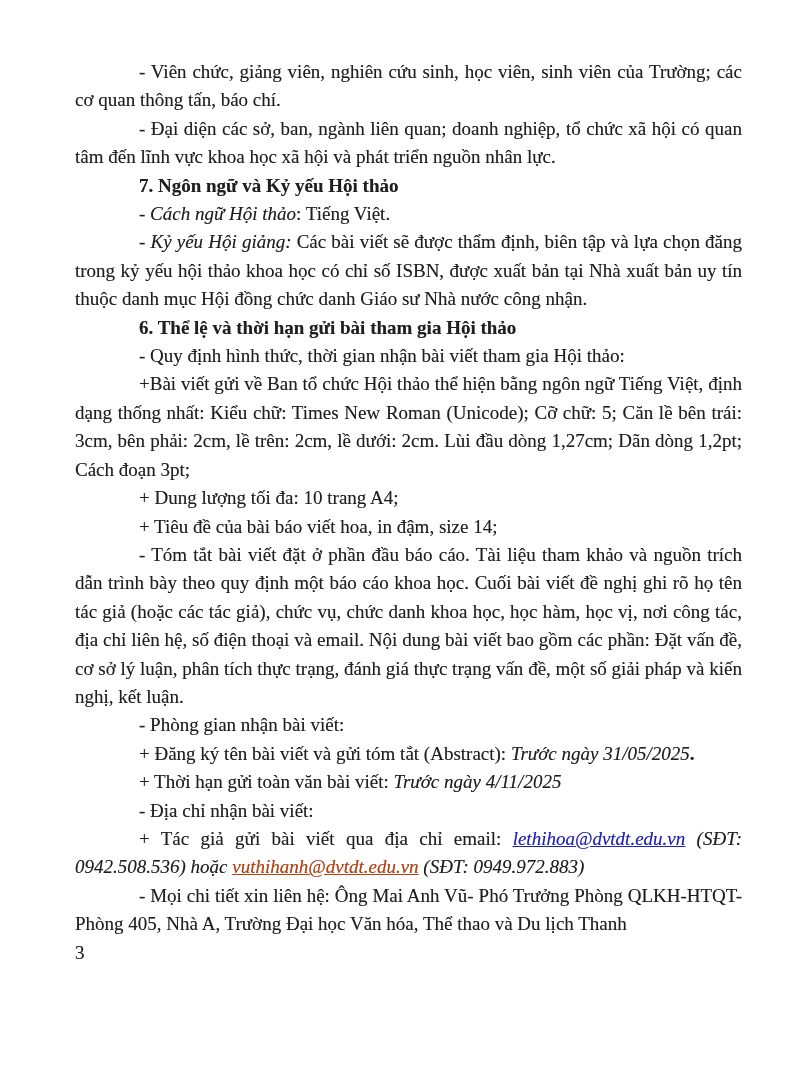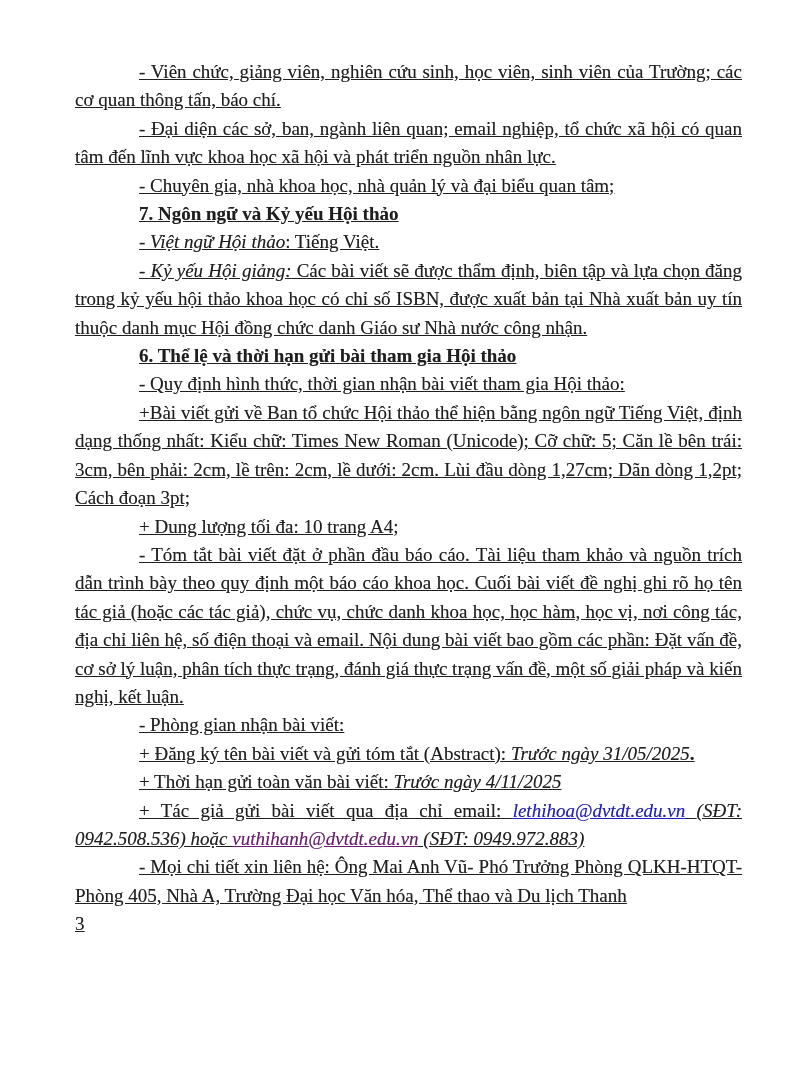--- a/index.html
+++ b/index.html
@@ -14,21 +14,20 @@
     background: #ffffff;
     overflow: hidden;
     font-family: "Liberation Serif", "DejaVu Serif", serif;
     font-size: 19px;
     line-height: 28.4px;
     color: #1f1f1f;
     text-shadow: 0 0 0.6px rgba(20,20,20,0.45);
   }
   .content {
     padding: 58px 58px 0 75px;
-    text-decoration: underline;
   }
   .content p {
     margin: 0;
     text-indent: 64px;
     text-align: justify;
   }
   .seg-b { font-weight: bold; }
   .seg-i { font-style: italic; }
   a.seg-link {
     font-style: italic;
@@ -40,30 +39,31 @@
     text-indent: 0 !important;
   }
 </style>
 </head>
 <body>
 
 <div class="page" style="background: rgb(255, 255, 255); color: rgb(31, 31, 31);">
   <div class="content">
 
   <p><span class="">- Viên chức, giảng viên, nghiên cứu sinh, học viên, sinh viên của Trường; các cơ quan thông tấn, báo chí.</span></p>
-      <p><span class="">- Đại diện các sở, ban, ngành liên quan; email nghiệp, tổ chức xã hội có quan tâm đến lĩnh vực khoa học xã hội và phát triển nguồn nhân lực.</span></p>
-      <p><span class="">- Chuyên gia, nhà khoa học, nhà quản lý và đại biểu quan tâm;</span></p>
+      <p><span class="">- Đại diện các sở, ban, ngành liên quan; doanh nghiệp, tổ chức xã hội có quan tâm đến lĩnh vực khoa học xã hội và phát triển nguồn nhân lực.</span></p>
       <p><span class="seg-b ">7. Ngôn ngữ và Kỷ yếu Hội thảo</span></p>
-      <p><span class="">- </span><span class="seg-i">Việt ngữ Hội thảo</span><span class="">: Tiếng Việt.</span></p>
+      <p><span class="">- </span><span class="seg-i">Cách ngữ Hội thảo</span><span class="">: Tiếng Việt.</span></p>
       <p><span class="">- </span><span class="seg-i">Kỷ yếu Hội giảng:</span><span class=""> Các bài viết sẽ được thẩm định, biên tập và lựa chọn đăng trong kỷ yếu hội thảo khoa học có chỉ số ISBN, được xuất bản tại Nhà xuất bản uy tín thuộc danh mục Hội đồng chức danh Giáo sư Nhà nước công nhận.</span></p>
       <p><span class="seg-b ">6. Thể lệ và thời hạn gửi bài tham gia Hội thảo</span></p>
       <p><span class="">- Quy định hình thức, thời gian nhận bài viết tham gia Hội thảo:</span></p>
       <p><span class="">+Bài viết gửi về Ban tổ chức Hội thảo thể hiện bằng ngôn ngữ Tiếng Việt, định dạng thống nhất: Kiểu chữ: Times New Roman (Unicode); Cỡ chữ: 5; Căn lề bên trái: 3cm, bên phải: 2cm, lề trên: 2cm, lề dưới: 2cm. Lùi đầu dòng 1,27cm; Dãn dòng 1,2pt; Cách đoạn 3pt;</span></p>
       <p><span class="">+ Dung lượng tối đa: 10 trang A4;</span></p>
+      <p><span class="">+ Tiêu đề của bài báo viết hoa, in đậm, size 14;</span></p>
       <p><span class="">- Tóm tắt bài viết đặt ở phần đầu báo cáo. Tài liệu tham khảo và nguồn trích dẫn trình bày theo quy định một báo cáo khoa học. Cuối bài viết đề nghị ghi rõ họ tên tác giả (hoặc các tác giả), chức vụ, chức danh khoa học, học hàm, học vị, nơi công tác, địa chỉ liên hệ, số điện thoại và email. Nội dung bài viết bao gồm các phần: Đặt vấn đề, cơ sở lý luận, phân tích thực trạng, đánh giá thực trạng vấn đề, một số giải pháp và kiến nghị, kết luận.</span></p>
       <p><span class="">- Phòng gian nhận bài viết:</span></p>
       <p><span class="">+ Đăng ký tên bài viết và gửi tóm tắt (Abstract): </span><span class="seg-i">Trước ngày 31/05/2025</span><span class="seg-b ">.</span></p>
       <p><span class="">+ Thời hạn gửi toàn văn bài viết: </span><span class="seg-i">Trước ngày 4/11/2025</span></p>
-      <p><span class="">+ Tác giả gửi bài viết qua địa chỉ email: </span><a class="seg-link seg-i" style="color: rgb(31, 31, 200);">lethihoa@dvtdt.edu.vn</a><span class="seg-i"> </span><span class="seg-i">(SĐT: 0942.508.536) hoặc </span><a class="seg-link seg-i" style="color: #701a75;">vuthihanh@dvtdt.edu.vn</a><span class="seg-i"> (SĐT: 0949.972.883)</span></p>
+      <p><span class="">- Địa chỉ nhận bài viết:</span></p>
+      <p><span class="">+ Tác giả gửi bài viết qua địa chỉ email: </span><a class="seg-link seg-i" style="color: rgb(31, 31, 200);">lethihoa@dvtdt.edu.vn</a><span class="seg-i"> </span><span class="seg-i">(SĐT: 0942.508.536) hoặc </span><a class="seg-link seg-i" style="color: #c2410c;">vuthihanh@dvtdt.edu.vn</a><span class="seg-i"> (SĐT: 0949.972.883)</span></p>
       <p><span class="">- Mọi chi tiết xin liên hệ: Ông Mai Anh Vũ- Phó Trưởng Phòng QLKH-HTQT- Phòng 405, Nhà A, Trường Đại học Văn hóa, Thể thao và Du lịch Thanh</span></p>
       <p class="page-number">3</p>
     </div>
 </div>
 
 </body></html>

